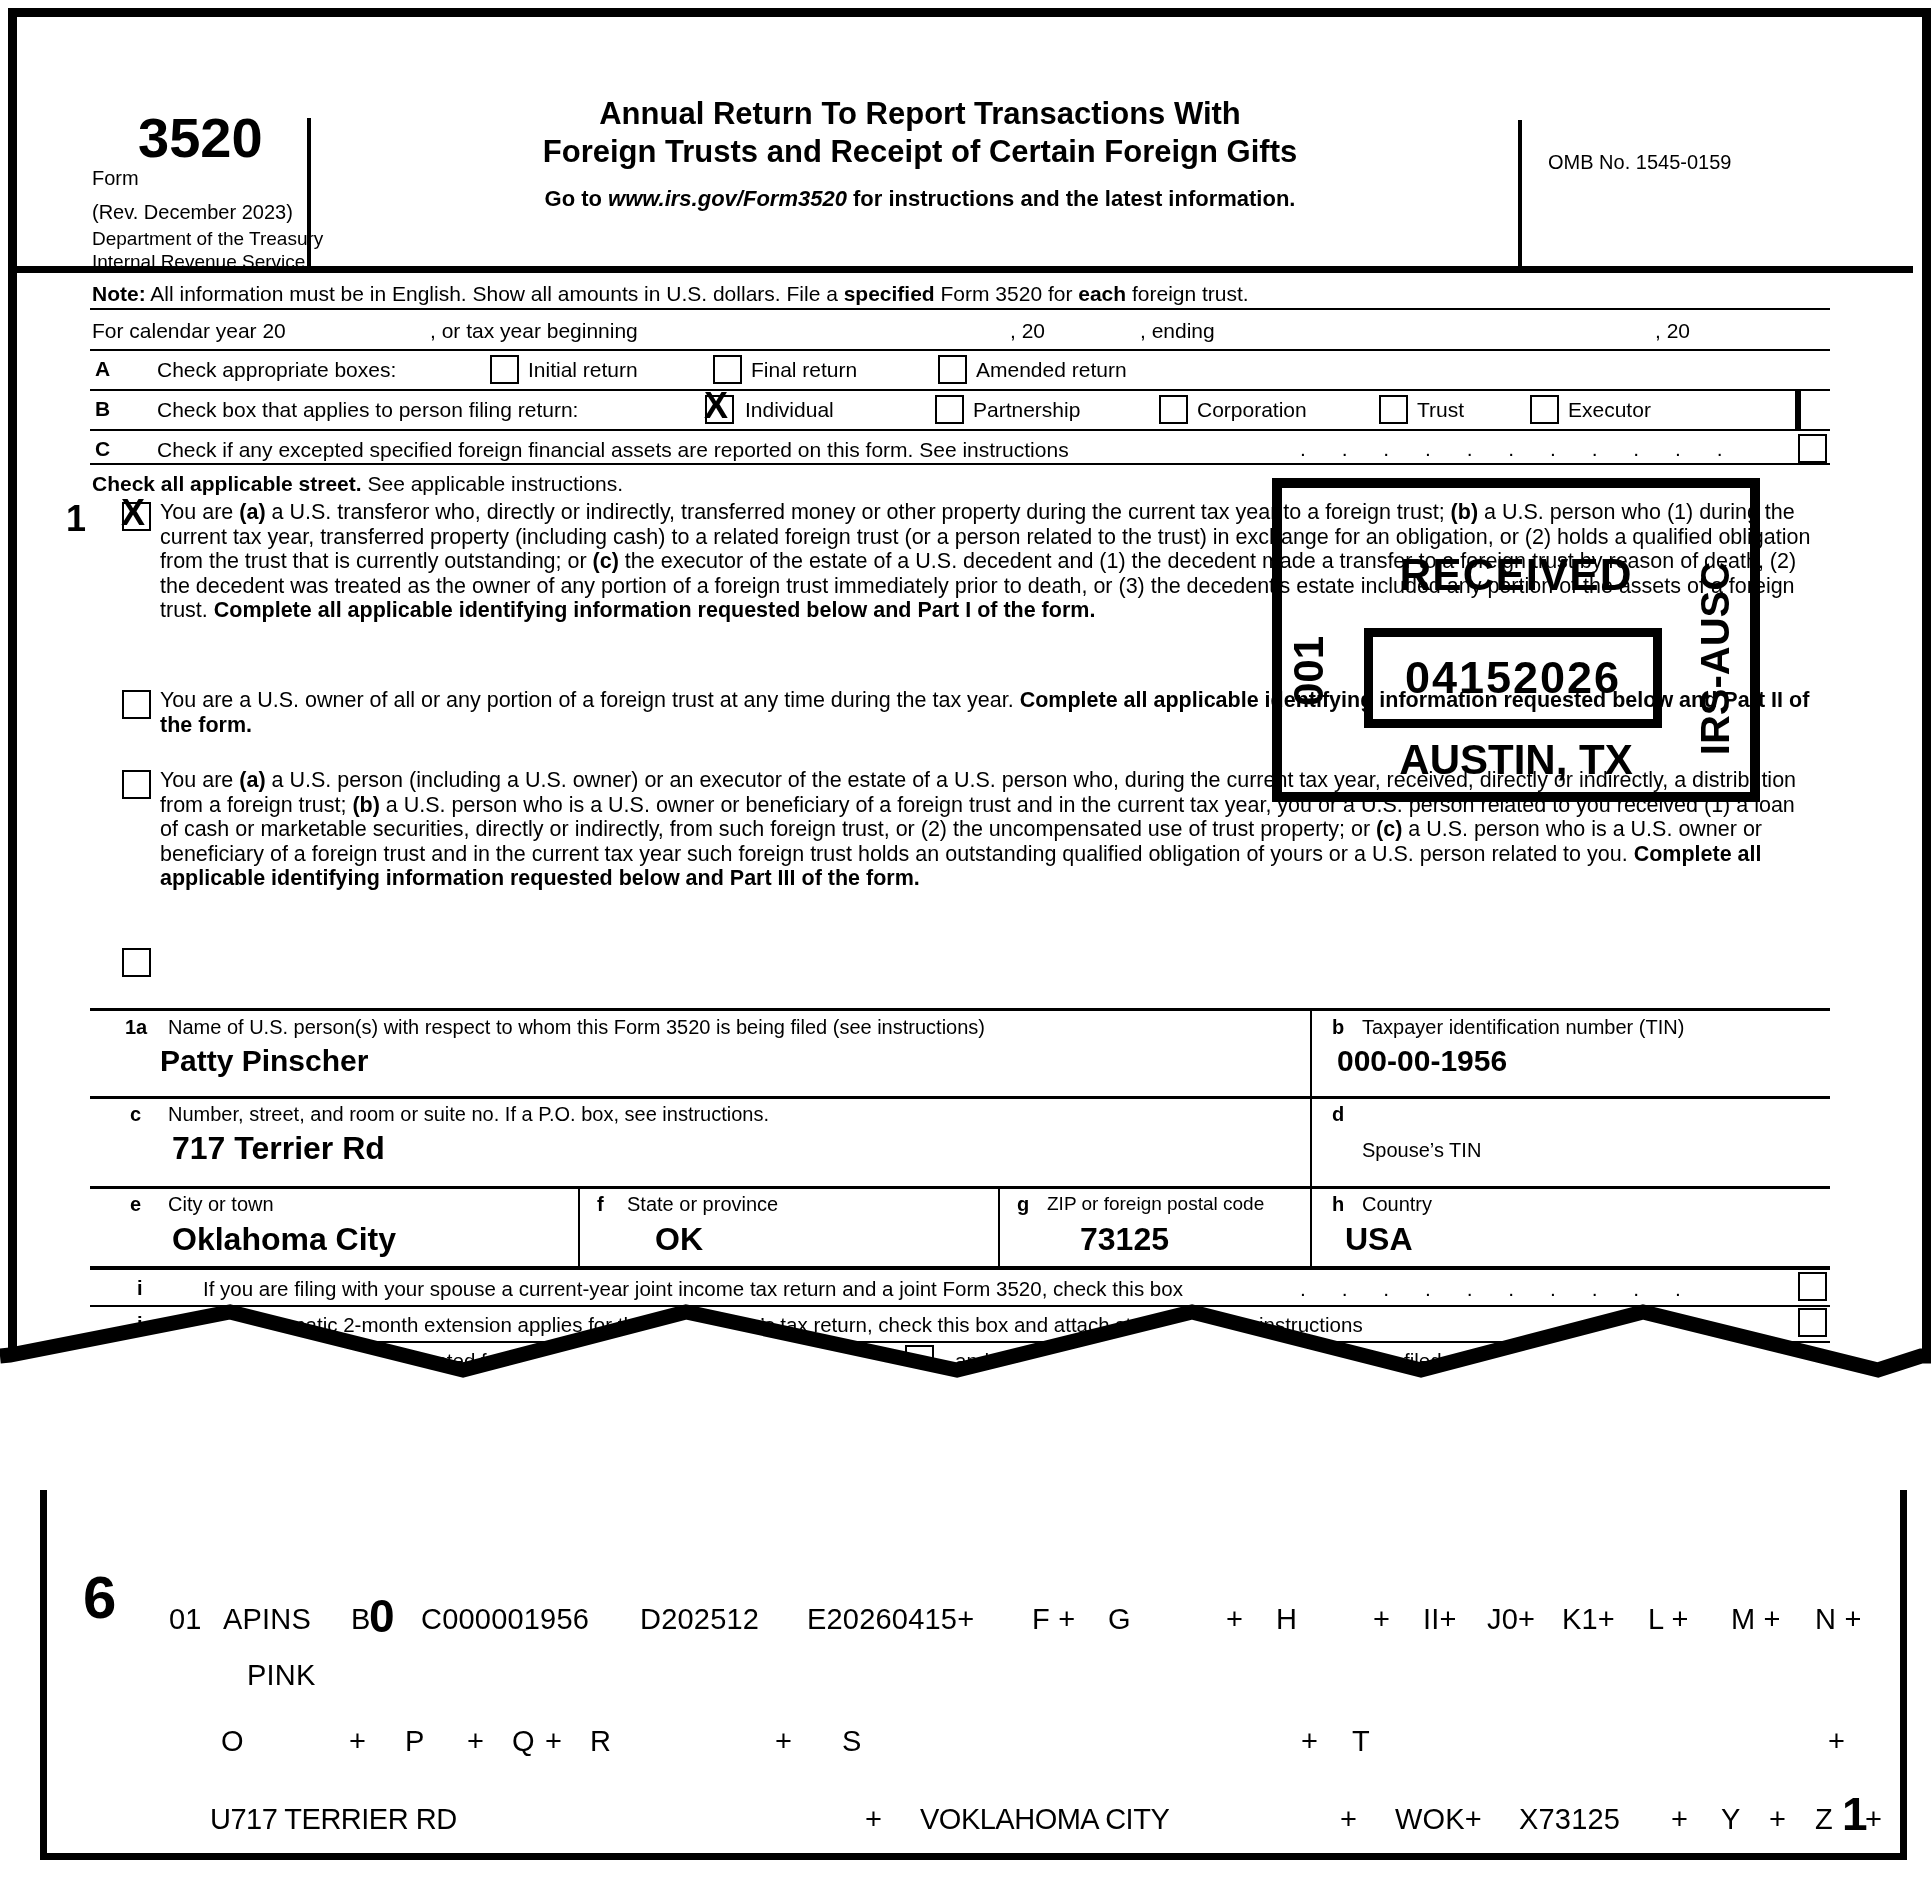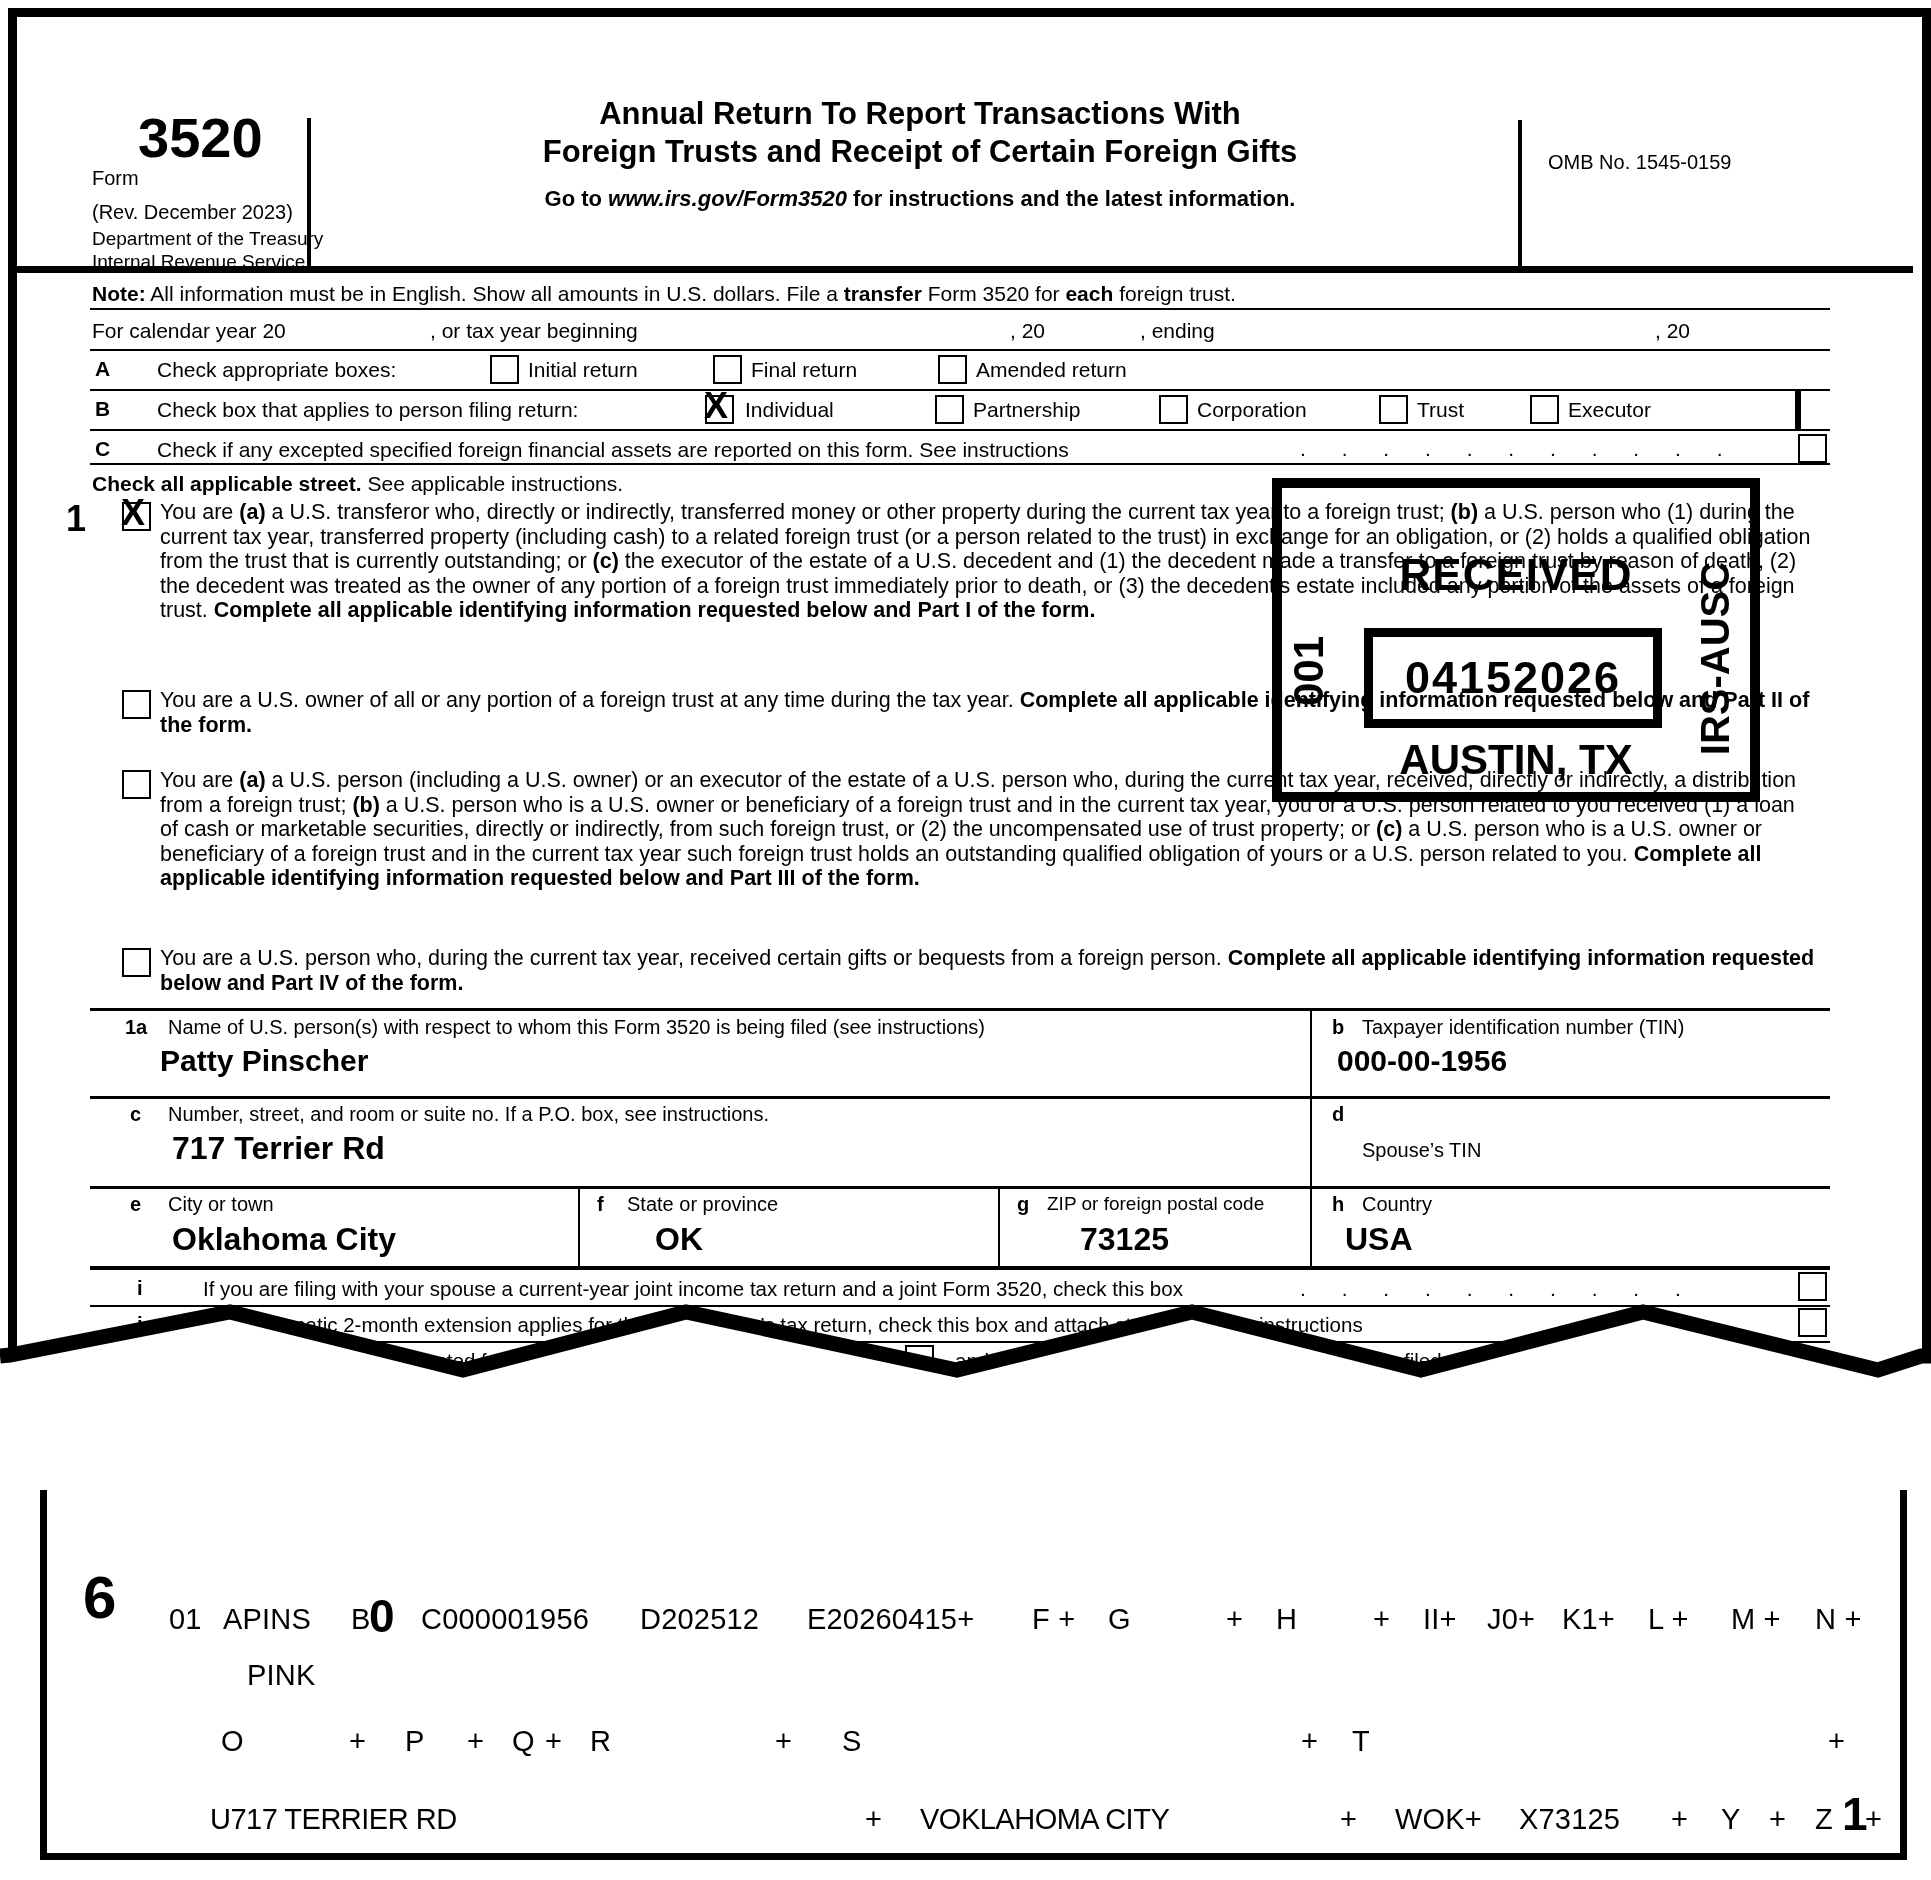--- a/index.html
+++ b/index.html
@@ -54,21 +54,21 @@
   <div class="abs b" style="left:330px;top:186px;width:1180px;text-align:center;font-size:22px;">
     <span>Go to </span><span class="i">www.irs.gov/Form3520</span><span> for instructions and the latest information.</span>
   </div>
 
   <div class="vr" style="left:1518px;top:120px;width:4px;height:148px;"></div>
   <span class="abs t20" style="left:1548px;top:150px;">OMB No. 1545-0159</span>
 
   <div class="hr" style="left:17px;top:266px;width:1896px;height:7px;"></div>
 
   <div class="abs t21" style="left:92px;top:281px;white-space:nowrap;">
-    <span class="b">Note:</span><span> All information must be in English. Show all amounts in U.S. dollars. File a </span><span class="b">transfer</span><span> Form 3520 for </span><span class="b">each</span><span> foreign trust.</span>
+    <span class="b">Note:</span><span> All information must be in English. Show all amounts in U.S. dollars. File a </span><span class="b">specified</span><span> Form 3520 for </span><span class="b">each</span><span> foreign trust.</span>
   </div>
   <div class="hr" style="left:90px;top:308px;width:1740px;height:2px;"></div>
 
   <span class="abs t21" style="left:92px;top:318px;">For calendar year 20</span>
   <span class="abs t21" style="left:430px;top:318px;">, or tax year beginning</span>
   <span class="abs t21" style="left:1010px;top:318px;">, 20</span>
   <span class="abs t21" style="left:1140px;top:318px;">, ending</span>
   <span class="abs t21" style="left:1655px;top:318px;">, 20</span>
   <div class="hr" style="left:90px;top:349px;width:1740px;height:2px;"></div>
 
@@ -115,21 +115,20 @@
     </div>
   <div class="abs para" style="left:160px;top:500px;width:1655px;"><span>You are </span><span class="b">(a)</span><span> a U.S. transferor who, directly or indirectly, transferred money or other property during the current tax year to a foreign trust; </span><span class="b">(b)</span><span> a U.S. person who (1) during the current tax year, transferred property (including cash) to a related foreign trust (or a person related to the trust) in exchange for an obligation, or (2) holds a qualified obligation from the trust that is currently outstanding; or </span><span class="b">(c)</span><span> the executor of the estate of a U.S. decedent and (1) the decedent made a transfer to a foreign trust by reason of death, (2) the decedent was treated as the owner of any portion of a foreign trust immediately prior to death, or (3) the decedent’s estate included any portion of the assets of a foreign trust. </span><span class="b">Complete all applicable identifying information requested below and Part I of the form.</span></div>
 
   <div class="cb" style="left:122px;top:690px;"></div>
   <div class="abs para" style="left:160px;top:688px;width:1655px;"><span>You are a U.S. owner of all or any portion of a foreign trust at any time during the tax year. </span><span class="b">Complete all applicable identifying information requested below and Part II of the form.</span></div>
 
   <div class="cb" style="left:122px;top:770px;"></div>
   <div class="abs para" style="left:160px;top:768px;width:1655px;"><span>You are </span><span class="b">(a)</span><span> a U.S. person (including a U.S. owner) or an executor of the estate of a U.S. person who, during the current tax year, received, directly or indirectly, a distribution from a foreign trust; </span><span class="b">(b)</span><span> a U.S. person who is a U.S. owner or beneficiary of a foreign trust and in the current tax year, you or a U.S. person related to you received (1) a loan of cash or marketable securities, directly or indirectly, from such foreign trust, or (2) the uncompensated use of trust property; or </span><span class="b">(c)</span><span> a U.S. person who is a U.S. owner or beneficiary of a foreign trust and in the current tax year such foreign trust holds an outstanding qualified obligation of yours or a U.S. person related to you. </span><span class="b">Complete all applicable identifying information requested below and Part III of the form.</span></div>
 
   <div class="cb" style="left:122px;top:948px;"></div>
-  <div class="abs para" style="left:160px;top:946px;width:1655px;"><span>You are a U.S. person who, during the current tax year, received certain gifts or bequests from a foreign person. </span><span class="b">Complete all applicable identifying information requested below and Part IV of the form.</span></div>
 
   <div class="hr" style="left:90px;top:1008px;width:1740px;height:3px;"></div>
   <div class="vr" style="left:1310px;top:1008px;width:2px;height:258px;"></div>
 
   <span class="abs tag" style="left:125px;top:1016px;">1a</span>
   <span class="abs fieldlab" style="left:168px;top:1016px;">Name of U.S. person(s) with respect to whom this Form 3520 is being filed (see instructions)</span>
   <span class="abs val" style="left:160px;top:1044px;">Patty Pinscher</span>
 
   <span class="abs tag" style="left:1332px;top:1016px;">b</span>
   <span class="abs fieldlab" style="left:1362px;top:1016px;">Taxpayer identification number (TIN)</span>

